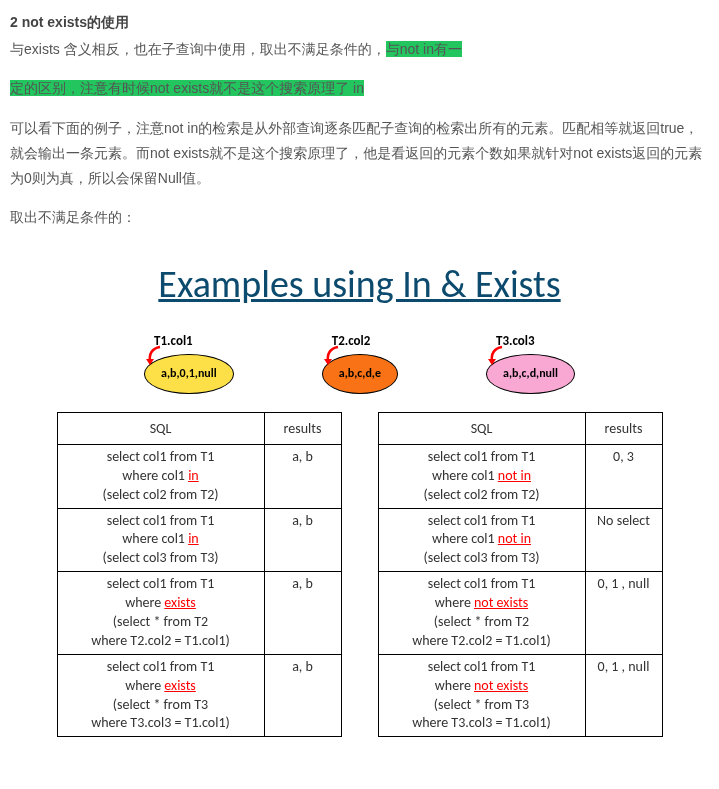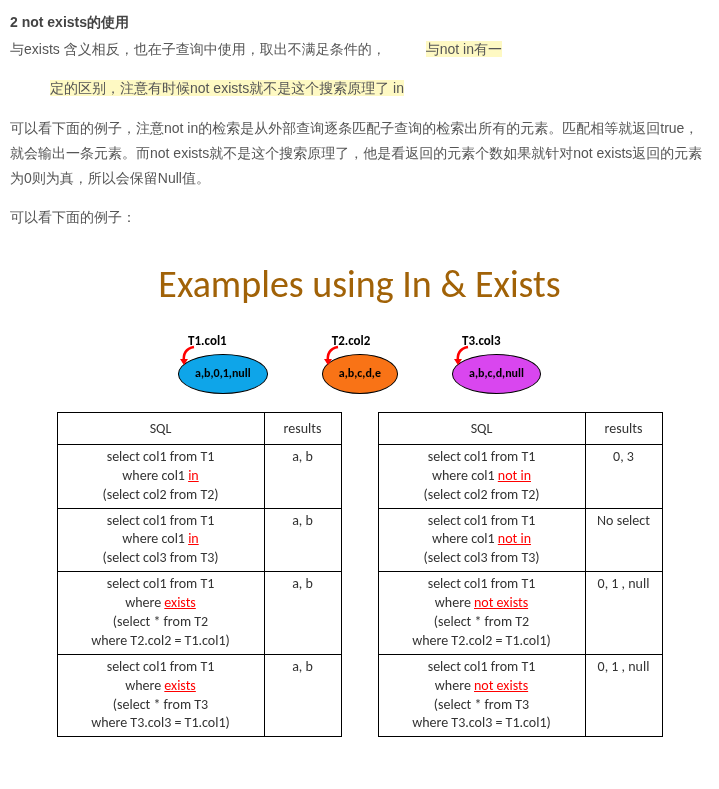--- a/index.html
+++ b/index.html
@@ -15,37 +15,37 @@
   .heading {
     font-weight: bold;
     color: #444;
     margin-bottom: 2px;
   }
   .para {
     color: #555;
     margin-bottom: 14px;
   }
   .hl {
-    background: #fef9c3;
-    margin-left: 40px;
+    background: #22c55e;
   }
   .diagram {
     margin-top: 20px;
     text-align: center;
   }
   .diag-title {
     font-family: Calibri, sans-serif;
     font-size: 38px;
-    color: #a16207;
+    color: #0c4a6e;
     margin-bottom: 10px;
+    text-decoration: underline;
   }
   .cols-row {
     display: flex;
     justify-content: center;
-    gap: 54px;
+    gap: 88px;
     margin-bottom: 18px;
     font-family: Calibri, sans-serif;
     align-items: center;
   }
   .col-group {
     position: relative;
     text-align: center;
   }
   .col-label {
     font-weight: bold;
@@ -64,23 +64,23 @@
   }
   .ellipse {
     display: inline-block;
     border: 1px solid #000;
     border-radius: 50%;
     padding: 8px 16px;
     font-size: 12px;
     font-weight: bold;
     color: #000;
   }
-  .e-yellow { background: #0ea5e9; }
+  .e-yellow { background: #fde047; }
   .e-green  { background: #f97316; }
-  .e-cyan   { background: #d946ef; }
+  .e-cyan   { background: #f9a8d4; }
   .tables-row {
     display: flex;
     justify-content: center;
     gap: 36px;
     font-family: Calibri, sans-serif;
   }
   table.sql {
     border-collapse: collapse;
     font-size: 14px;
   }
@@ -104,21 +104,21 @@
 <div class="heading">2 not exists的使用</div>
 
 <div class="para">
   <span>与exists 含义相反，也在子查询中使用，取出不满足条件的，</span><span class="hl">与not in有一</span>
 </div>
 <div class="para">
   <span class="hl">定的区别，注意有时候not exists就不是这个搜索原理了 in</span>
 </div>
 
 <div class="para">可以看下面的例子，注意not in的检索是从外部查询逐条匹配子查询的检索出所有的元素。匹配相等就返回true，就会输出一条元素。而not exists就不是这个搜索原理了，他是看返回的元素个数如果就针对not exists返回的元素为0则为真，所以会保留Null值。</div>
-<div class="para">可以看下面的例子：</div>
+<div class="para">取出不满足条件的：</div>
 
 <div class="diagram">
   <div class="diag-title">Examples using In &amp; Exists</div>
 
   <div class="cols-row">
     <div class="col-group">
       <div class="col-label">T1.col1</div>
       <svg class="arrow" viewBox="0 0 20 24">
           <path d="M16 2 Q4 4 6 18" stroke="#ff0000" stroke-width="2.5" fill="none"></path>
           <path d="M2 14 L6 20 L10 14 Z" fill="#ff0000"></path>

